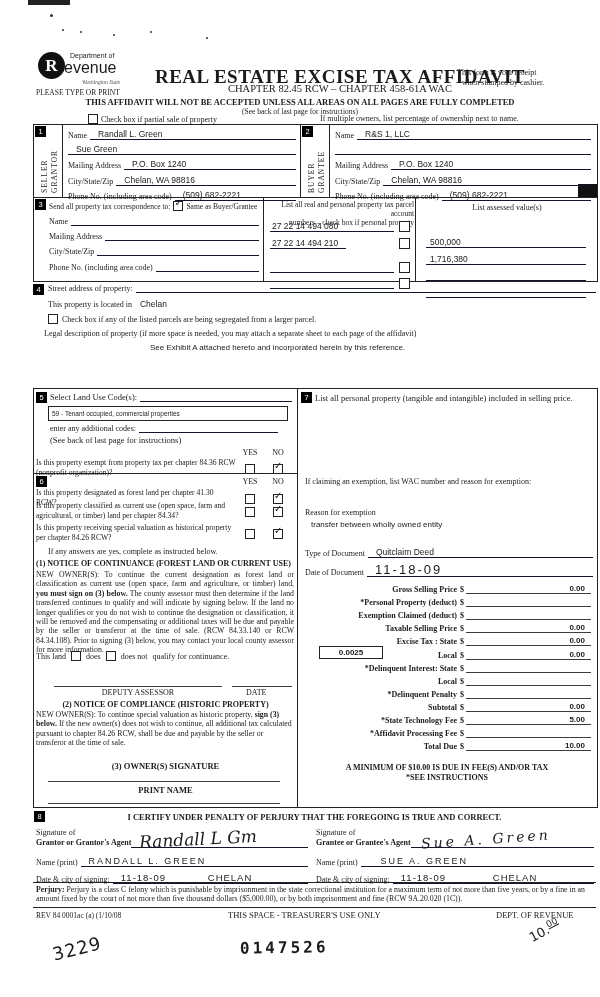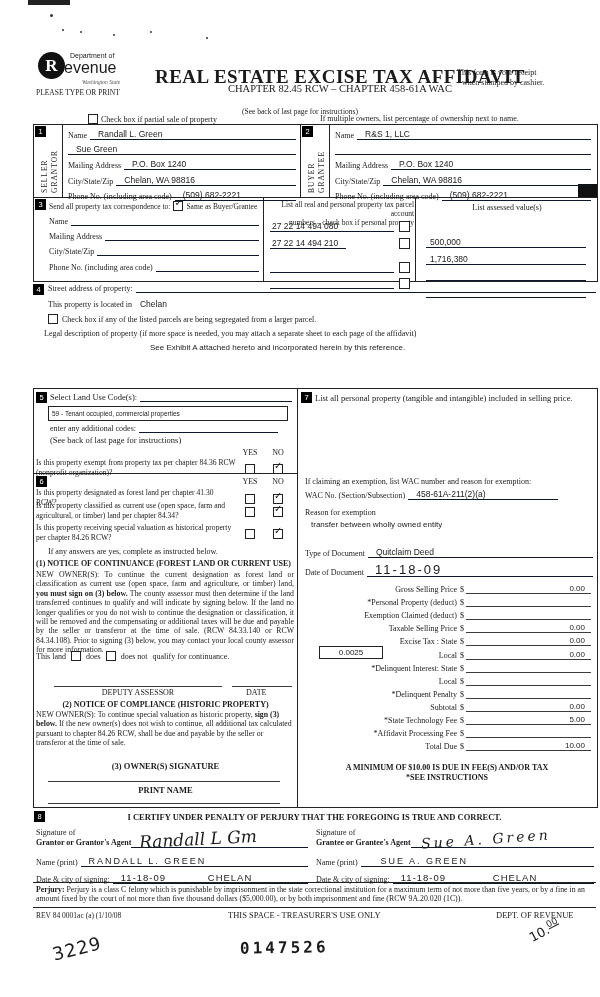--- a/index.html
+++ b/index.html
@@ -69,20 +69,21 @@
        display:flex;align-items:center;justify-content:center;font-size:17px;font-weight:bold;">R</div>
   <div class="abs sans s7" style="left:70px;top:52px;">Department of</div>
   <div class="abs sans" style="left:64px;top:59px;font-size:16px;">evenue</div>
   <div class="abs i" style="left:82px;top:79px;font-size:5.5px;color:#555;">Washington State</div>
   <div class="abs s75" style="left:36px;top:88px;">PLEASE TYPE OR PRINT</div>
 
   <div class="abs ctr b s13" style="left:140px;top:66px;width:400px;letter-spacing:0.5px;">REAL ESTATE EXCISE TAX AFFIDAVIT</div>
   <div class="abs ctr s10" style="left:140px;top:83px;width:400px;">CHAPTER 82.45 RCW – CHAPTER 458-61A WAC</div>
   <div class="abs s8" style="left:457px;top:68px;width:140px;">This form is your receipt</div>
   <div class="abs s8" style="left:462px;top:78px;width:140px;">when stamped by cashier.</div>
+  <div class="abs ctr b s85" style="left:0;top:97px;width:600px;">THIS AFFIDAVIT WILL NOT BE ACCEPTED UNLESS ALL AREAS ON ALL PAGES ARE FULLY COMPLETED</div>
   <div class="abs ctr s75" style="left:0;top:107px;width:600px;">(See back of last page for instructions)</div>
 
   <div class="abs s8" style="left:88px;top:114px;display:flex;align-items:center;gap:3px;">
     <span class="cb"></span>
     <span>Check box if partial sale of property</span>
   </div>
   <div class="abs s8" style="left:320px;top:114px;">If multiple owners, list percentage of ownership next to name.</div>
 
   <div class="boxA" style="left:33px;top:124px;width:563px;height:156px;">
 
@@ -341,43 +342,37 @@
     </div>
     <div class="abs ctr b s85" style="left:0;top:372px;width:263px;">(3)  OWNER(S) SIGNATURE</div>
     <div class="hline" style="left:14px;top:392px;width:232px;border-color:#3c3c3c;"></div>
     <div class="abs ctr b s85" style="left:0;top:396px;width:263px;">PRINT NAME</div>
     <div class="hline" style="left:14px;top:414px;width:232px;border-color:#3c3c3c;"></div>
 
     <div class="badge" style="left:267px;top:3px;">7</div>
     <div class="abs s85" style="left:281px;top:4px;width:272px;line-height:11px;">List all  personal property (tangible and intangible) included in selling price.</div>
 
     <div class="abs s8" style="left:271px;top:88px;width:290px;">If claiming an exemption, list WAC number and reason for exemption:</div>
-    <div class="abs frow" style="left:271px;top:100px;width:280px;">
-      <span class="lab">WAC No. (Section/Subsection)</span>
-      <span class="fl" style="max-width:150px;">
-          <span class="val">458-61A-211(2)(a)</span>
-        </span>
-    </div>
     <div class="abs s8" style="left:271px;top:119px;">Reason for exemption</div>
     <div class="abs sans s8" style="left:277px;top:131px;">transfer between wholly owned entity</div>
 
     <div class="abs frow" style="left:271px;top:158px;width:288px;">
       <span class="lab">Type of Document</span>
       <span class="fl">
           <span class="val">Quitclaim Deed</span>
         </span>
     </div>
     <div class="abs frow" style="left:271px;top:172px;width:288px;height:16px;">
       <span class="lab">Date of Document</span>
       <span class="fl">
           <span class="val hw" style="font-size:13px;letter-spacing:2px;bottom:-1px;">11-18-09</span>
         </span>
     </div>
 
-    <div class="abs" style="left:271px;top:192px;width:286px;">
+    <div class="abs" style="left:271px;top:192px;width:286px;font-weight:bold;">
       <div class="fee-row">
         <span class="fee-label">Gross Selling Price</span>
           <span class="fee-dollar">$</span>
         <span class="fee-line">
             <span class="fv">0.00</span>
           </span>
       </div>
       <div class="fee-row">
         <span class="fee-label">*Personal Property (deduct)</span>
           <span class="fee-dollar">$</span>

